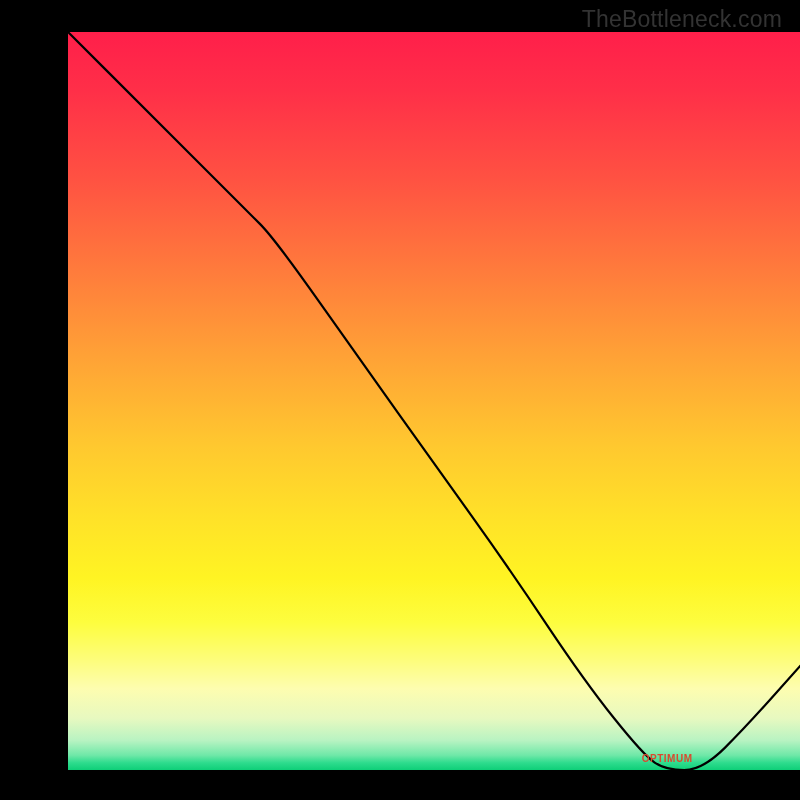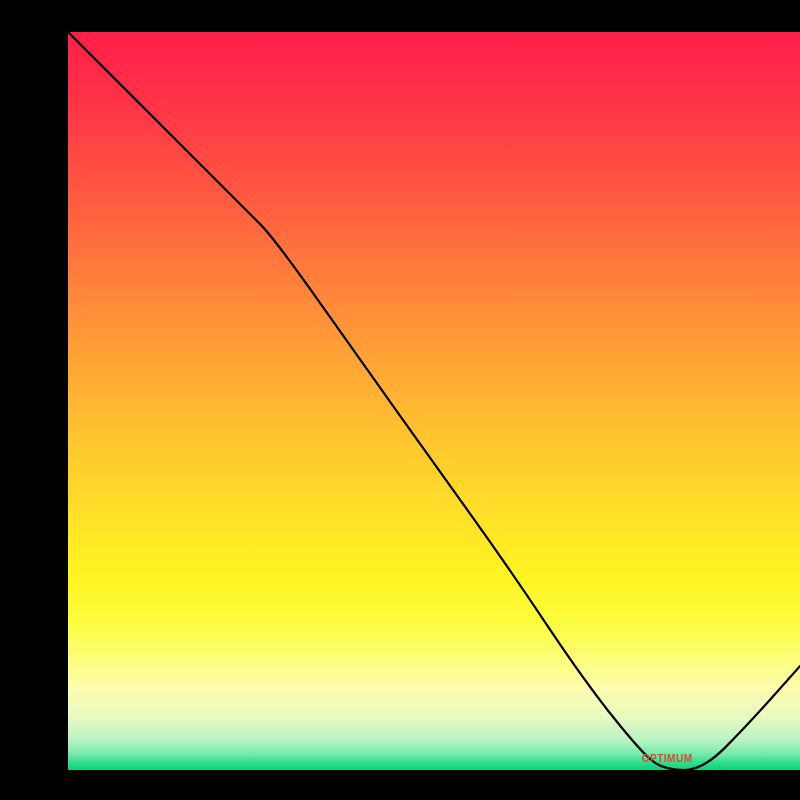--- a/index.html
+++ b/index.html
@@ -70,20 +70,21 @@
     font-size: 10px;
     font-weight: 700;
     letter-spacing: 0.5px;
     white-space: nowrap;
   }
 </style>
 </head>
 <body>
 
 <div class="frame">
+  <div class="watermark">TheBottleneck.com</div>
 
   <div class="plot">
     <div class="gradient"></div>
 
     <svg class="curve" viewBox="0 0 738 738" preserveAspectRatio="none">
       <path d="M 0.0 0.0 Q 0.0 0.0 36.9 36.9 Q 73.8 73.8 125.5 125.5 Q 177.1 177.1 191.9 191.9 Q 206.6 206.6 250.9 269.4 Q 295.2 332.1 332.1 383.8 Q 369.0 435.4 405.9 487.1 Q 442.8 538.7 479.7 594.1 Q 516.6 649.4 546.1 686.3 Q 575.6 723.2 586.7 730.6 Q 597.8 738.0 616.2 738.0 Q 634.7 738.0 656.8 715.9 Q 679.0 693.7 708.5 660.5 L 738.0 627.3" fill="none" stroke="#000" stroke-width="2.2" stroke-linecap="round" stroke-linejoin="round"></path>
     </svg>
 
     <div class="bottom-mark" style="left: 573.78px;">OPTIMUM</div>
   </div>

